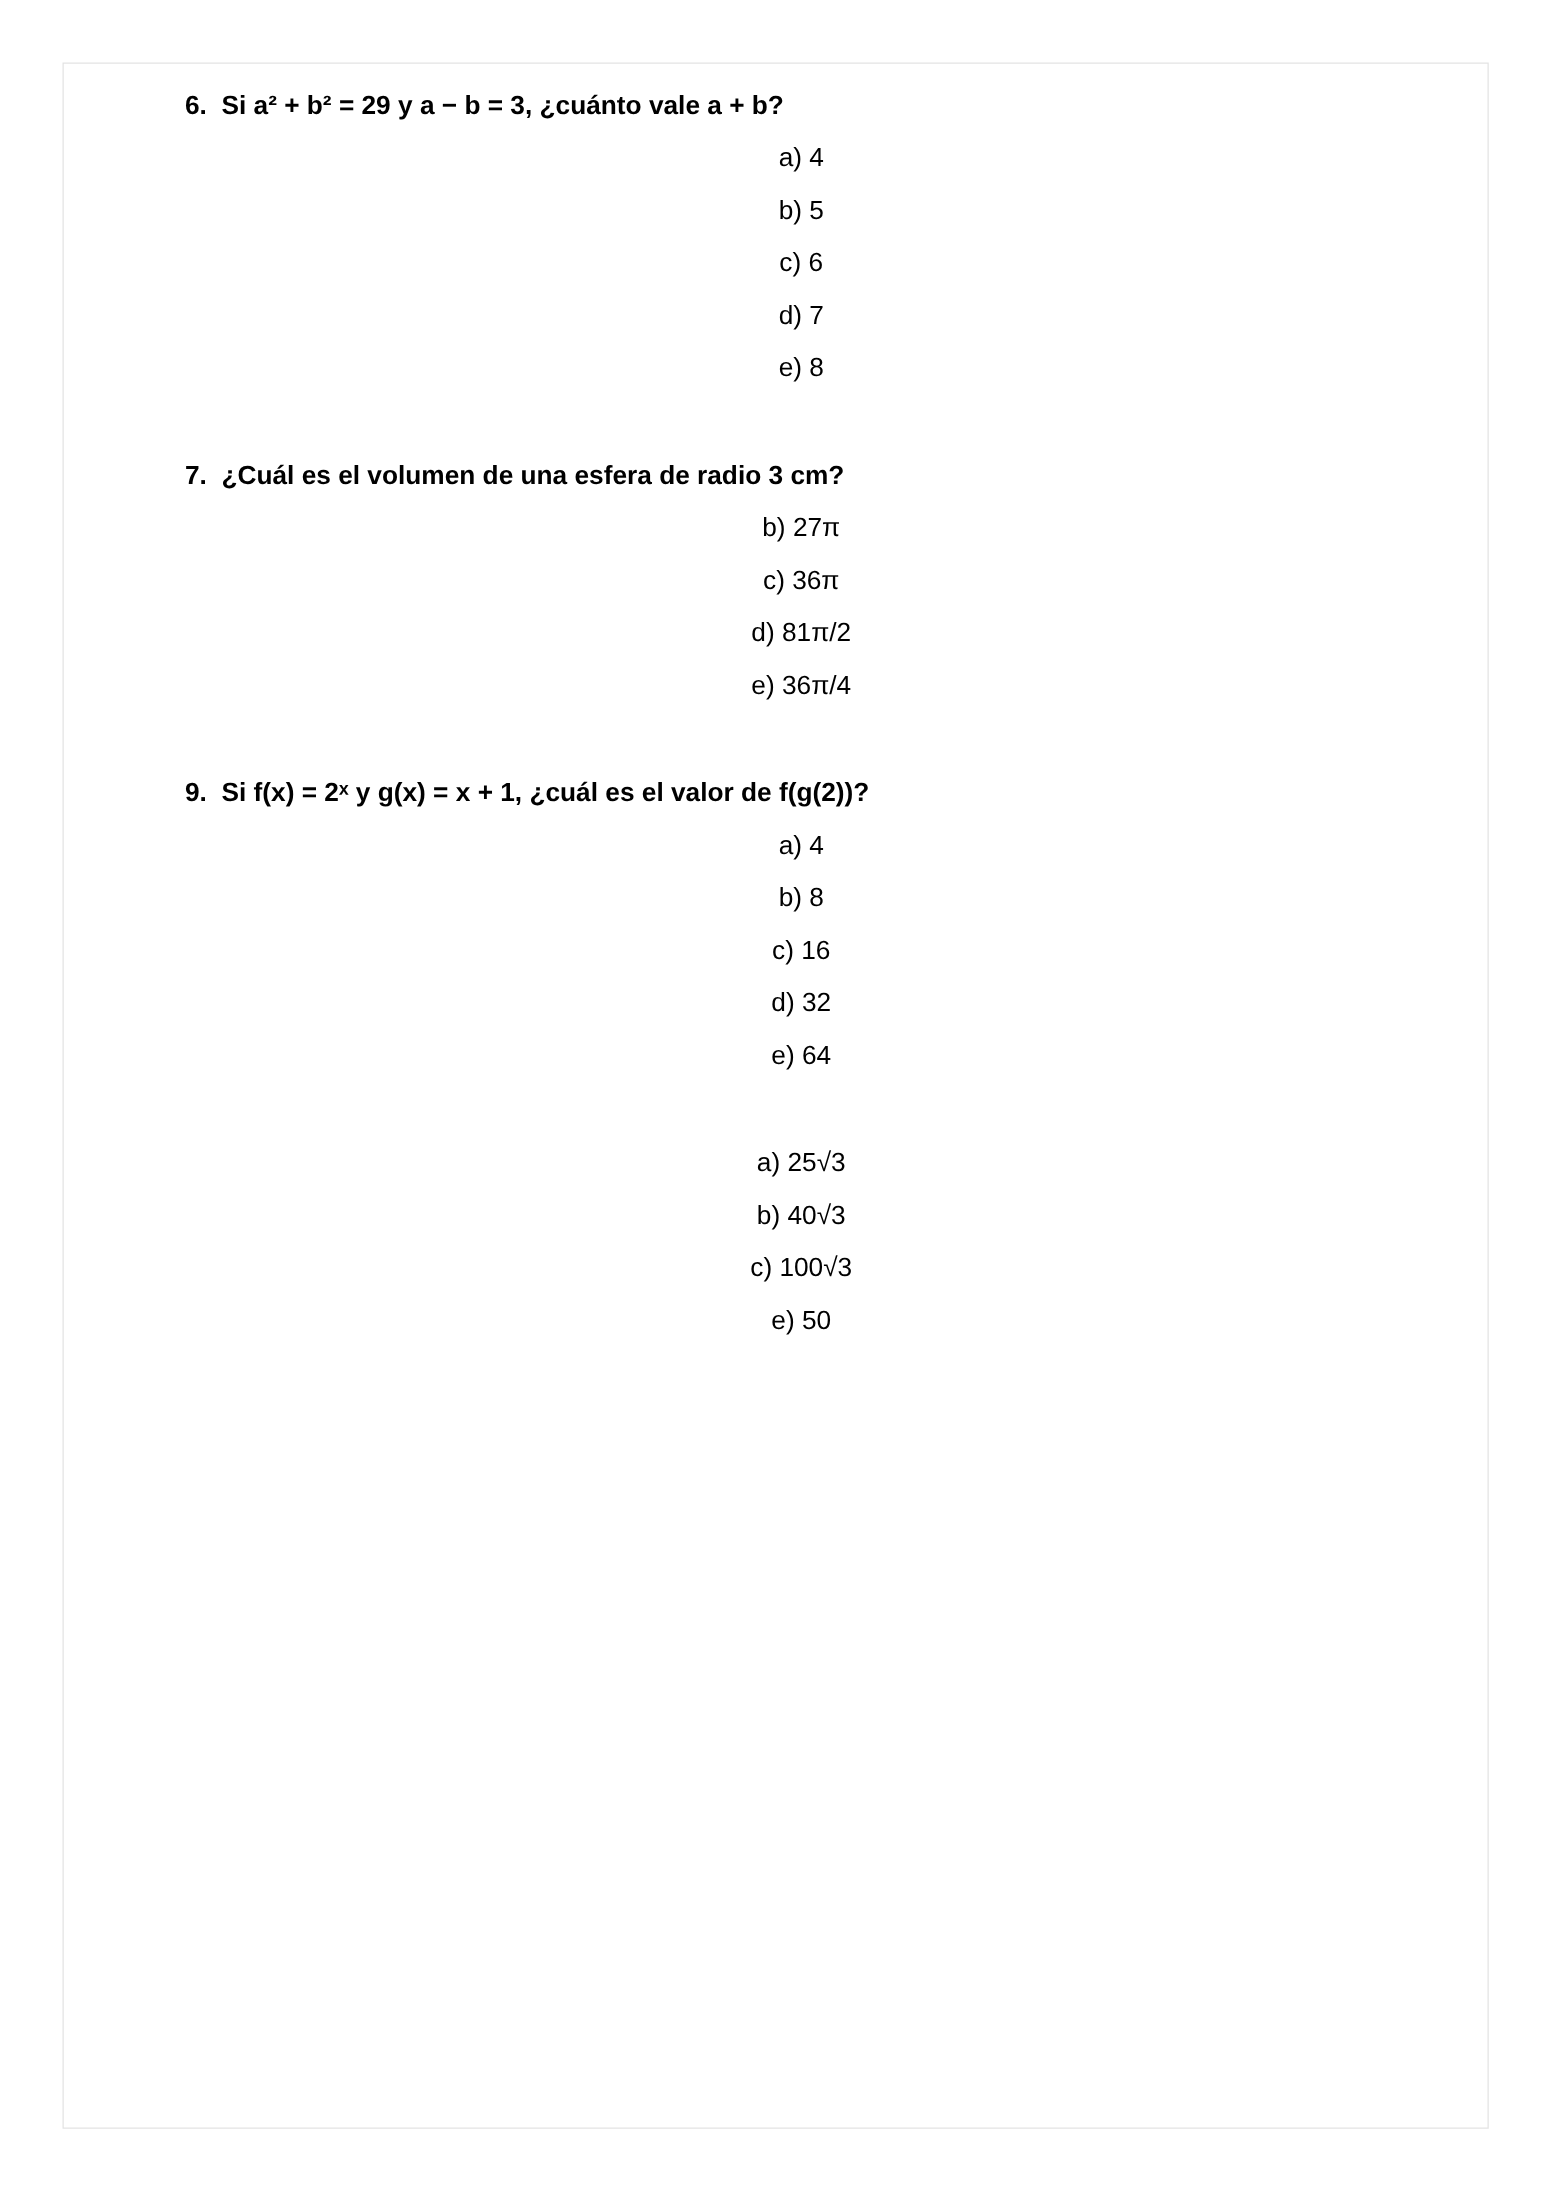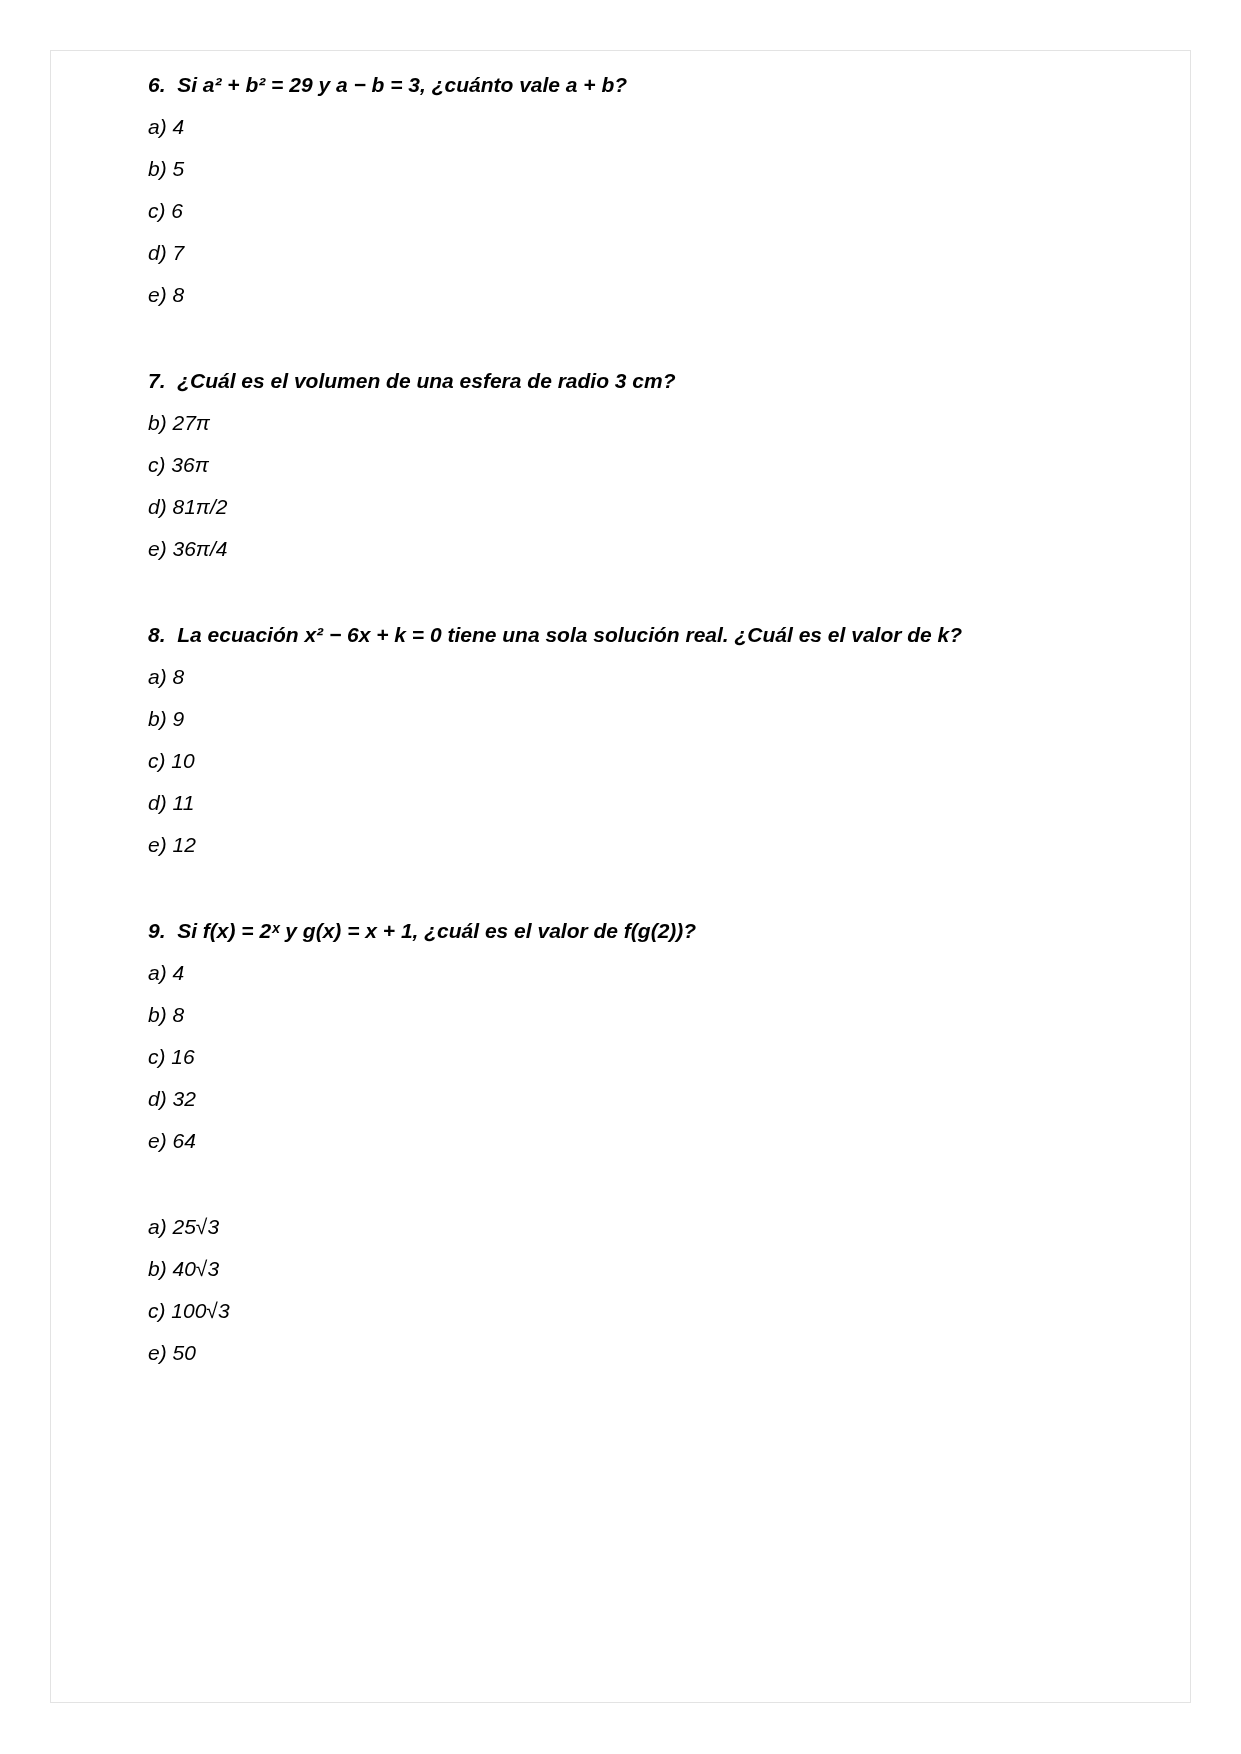--- a/index.html
+++ b/index.html
@@ -18,35 +18,35 @@
     height: 1653px;
     box-sizing: border-box;
     background: #ffffff;
     border: 1px solid #e3e3e3;
   }
   .content {
     padding: 13px 56px 0 97px;
   }
   .question {
     margin: 0 0 44px 0;
-    font-style: italic;
   }
   .q-heading {
     font-size: 21px;
     line-height: 42px;
     font-weight: bold;
     color: #000000;
     white-space: pre-wrap; 
   }
   .option {
     font-size: 21px;
     line-height: 42px;
     font-weight: normal;
     color: #000000;
     white-space: pre-wrap;
+    text-align: center;
   }
 </style>
 </head>
 <body>
 
 <div class="page">
   <div class="content">
 
     <section class="question">
       <div class="q-heading">6.  Si a² + b² = 29 y a − b = 3, ¿cuánto vale a + b?</div>
@@ -58,28 +58,20 @@
     </section>
 
     <section class="question">
       <div class="q-heading">7.  ¿Cuál es el volumen de una esfera de radio 3 cm?</div>
       <div class="option">b) 27π</div>
       <div class="option">c) 36π</div>
       <div class="option">d) 81π/2</div>
       <div class="option">e) 36π/4</div>
     </section>
 
-    <section class="question">
-      <div class="q-heading">8.  La ecuación x² − 6x + k = 0 tiene una sola solución real. ¿Cuál es el valor de k?</div>
-      <div class="option">a) 8</div>
-      <div class="option">b) 9</div>
-      <div class="option">c) 10</div>
-      <div class="option">d) 11</div>
-      <div class="option">e) 12</div>
-    </section>
 
     <section class="question">
       <div class="q-heading">9.  Si f(x) = 2ˣ y g(x) = x + 1, ¿cuál es el valor de f(g(2))?</div>
       <div class="option">a) 4</div>
       <div class="option">b) 8</div>
       <div class="option">c) 16</div>
       <div class="option">d) 32</div>
       <div class="option">e) 64</div>
     </section>
 

